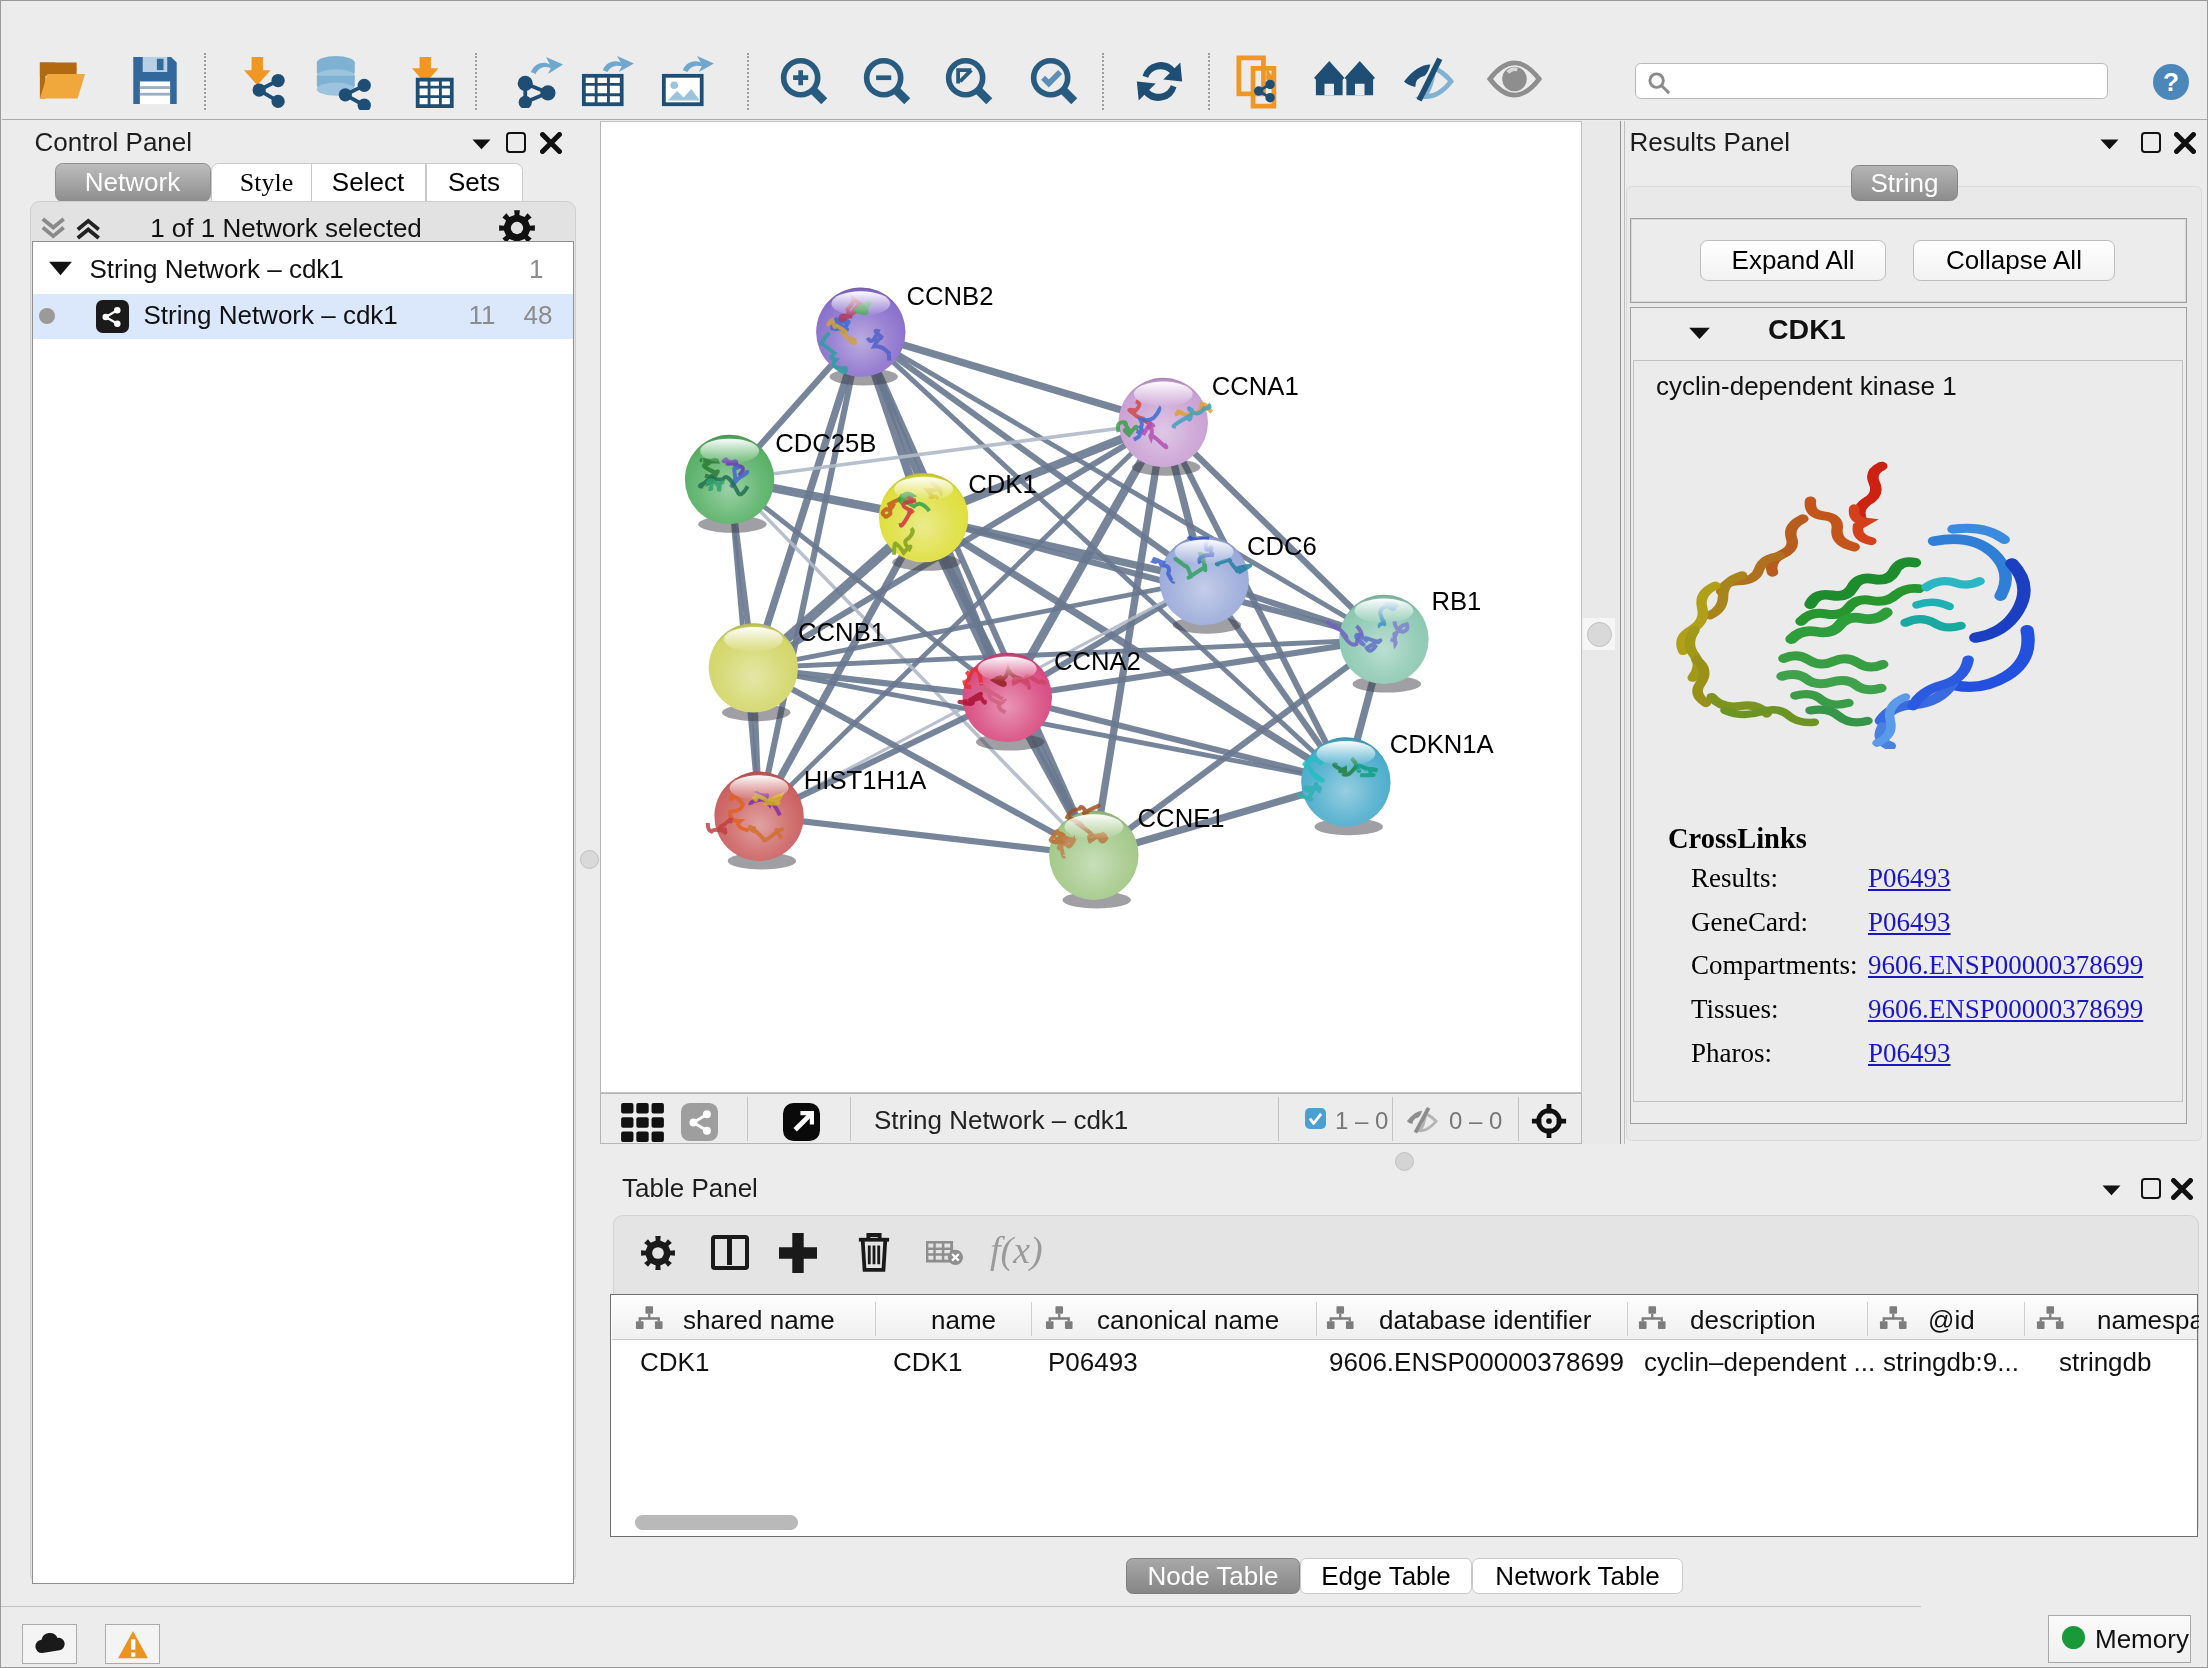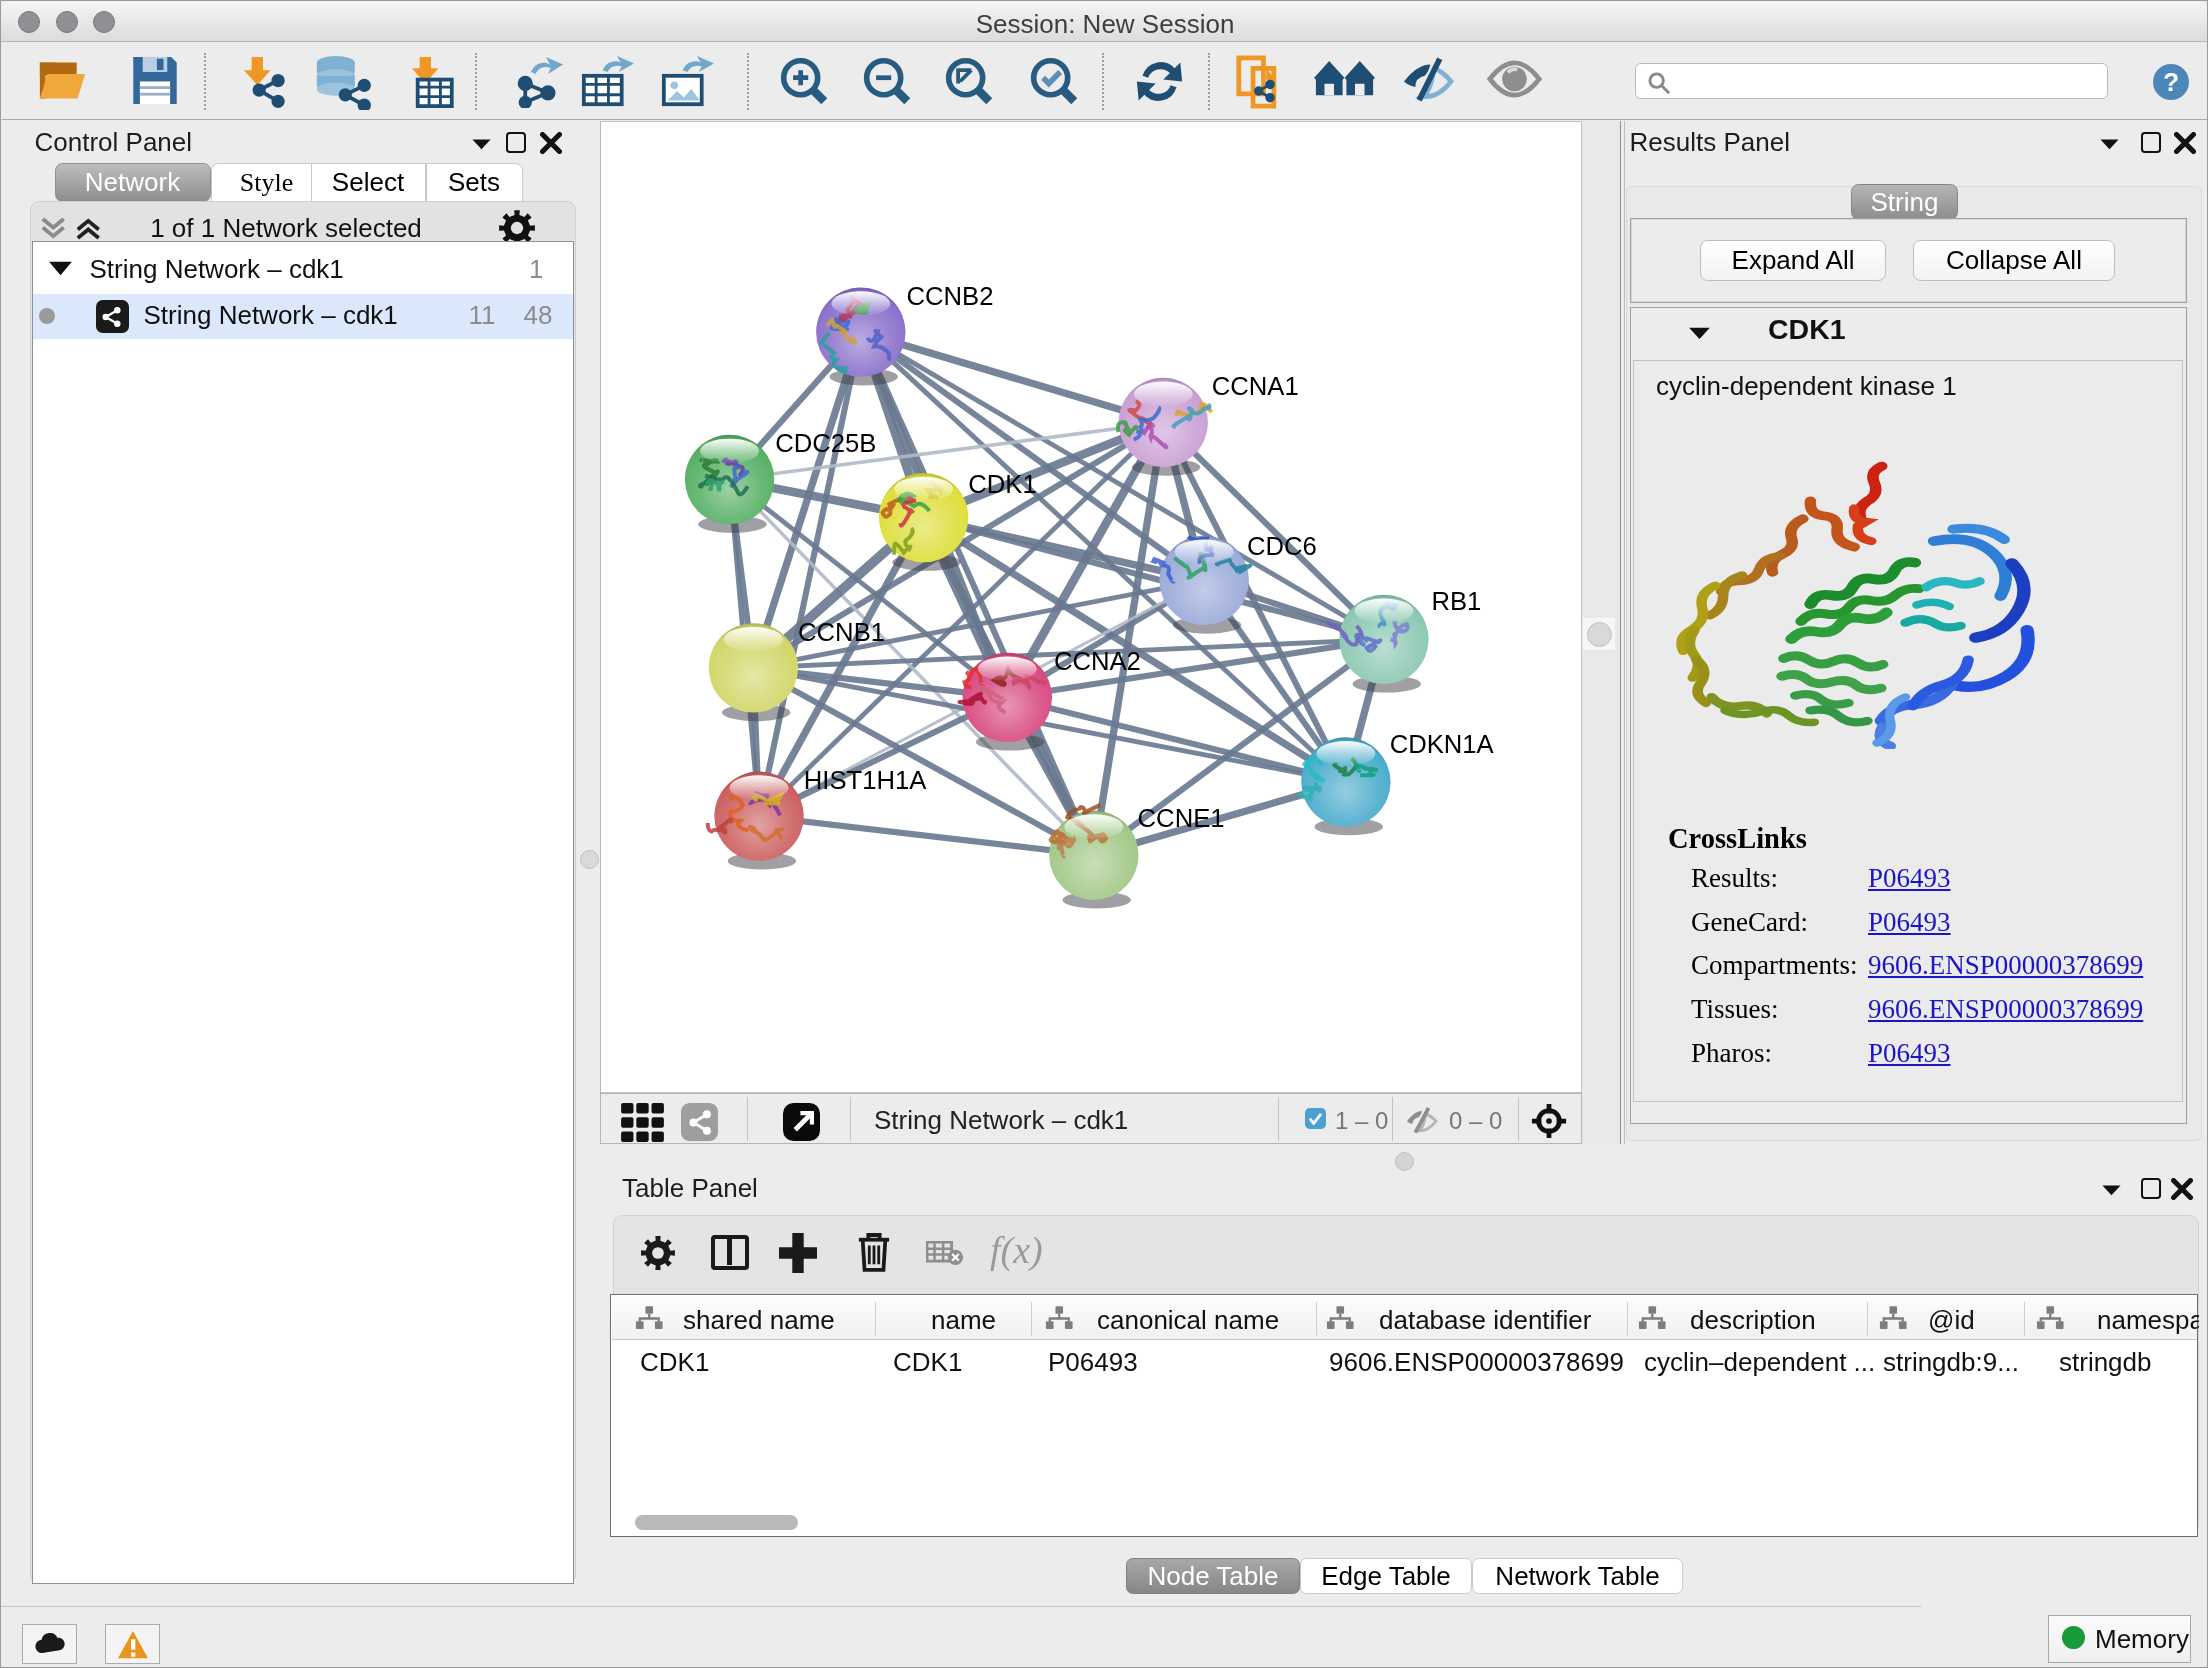--- a/index.html
+++ b/index.html
@@ -26,26 +26,20 @@
 .serif { font-family:"Liberation Serif", serif; }
 .link { color:#1a16c8; text-decoration:underline; }
 
 .th { font-size:26px; color:#111; }
 .td { font-size:26px; color:#111; white-space:nowrap; }
 .btab { height:36px; line-height:34px; font-size:26px; text-align:center; border:1px solid #c9c9c9; background:#fff; border-radius:6.7px; }
 </style>
 </head>
 <body>
 <div id="win">
-  <div class="abs" id="titlebar">
-    <div class="abs tl" style="left:17px;"></div>
-    <div class="abs tl" style="left:55px;"></div>
-    <div class="abs tl" style="left:92px;"></div>
-    <div class="abs" id="title">Session: New Session</div>
-  </div>
   <div class="abs" id="toolbar">
 
     <svg class="abs ticon" style="left:36px;" width="49" height="51" viewBox="0 0 52 54">
       <path d="M2 8 h16 l5 6 h18 v8 H2 z" fill="#b26a10"></path>
       <path d="M2 8 v38 h6 l-0 -30 h33 v-8 z" fill="#b26a10"></path>
       <path d="M10 20 h40 l-8 26 H2 z" fill="#f0a83c"></path>
     </svg>
 
     <svg class="abs ticon" style="left:129px;" width="48" height="51" viewBox="0 0 50 54">
       <path d="M2 2 h40 l6 6 v44 H2 z" fill="#33689c"></path>
@@ -547,21 +541,21 @@
     <div class="abs ptitle" style="left:9.5px;top:5.7px;">Results Panel</div>
     <svg class="abs" style="left:478px;top:15px;" width="23" height="15" viewBox="0 0 28 18">
         <path d="M3 4 h22 l-11 12 z" fill="#111"></path>
       </svg>
     <div class="abs" style="left:521px;top:11.4px;width:20px;height:21px;border:2.9px solid #111;border-radius:3.8px;"></div>
     <svg class="abs" style="left:554px;top:11.4px;" width="22" height="22" viewBox="0 0 26 26">
         <path d="M3 3 L23 23 M23 3 L3 23" stroke="#111" stroke-width="6" stroke-linecap="round"></path>
       </svg>
 
     <div class="abs" style="left:5.7px;top:65px;width:576px;height:955px;background:#e9e9e9;border:1px solid #d9d9d9;border-radius:5.7px;"></div>
-    <div class="abs" style="left:231px;top:44px;width:107px;height:36px;background:linear-gradient(#b5b5b5,#8d8d8d);border:1px solid #858585;border-radius:7.6px;color:#fff;font-size:26px;text-align:center;line-height:34px;margin-top:19px;">String</div>
+    <div class="abs" style="left:231px;top:44px;width:107px;height:36px;background:linear-gradient(#b5b5b5,#8d8d8d);border:1px solid #858585;border-radius:7.6px;color:#fff;font-size:26px;text-align:center;line-height:34px;">String</div>
 
     <div class="abs" style="left:9.5px;top:97px;width:557px;height:85px;background:#ececec;border:1px solid #9f9f9f;box-shadow:inset 0 0 0 1px #d8d8d8;"></div>
     <div class="abs rbtn" style="left:80px;top:119px;width:186px;height:41px;line-height:39px;">Expand All</div>
     <div class="abs rbtn" style="left:293px;top:119px;width:202px;height:41px;line-height:39px;">Collapse All</div>
 
     <div class="abs" style="left:9.5px;top:186px;width:557px;height:817px;background:#ececec;border:1px solid #9f9f9f;"></div>
     <svg class="abs" style="left:67px;top:204px;" width="25" height="16" viewBox="0 0 26 17">
         <path d="M2 3 h22 l-11 12 z" fill="#111"></path>
       </svg>
     <div class="abs" style="left:148px;top:192px;font-size:28.5px;font-weight:bold;color:#111;">CDK1</div>

